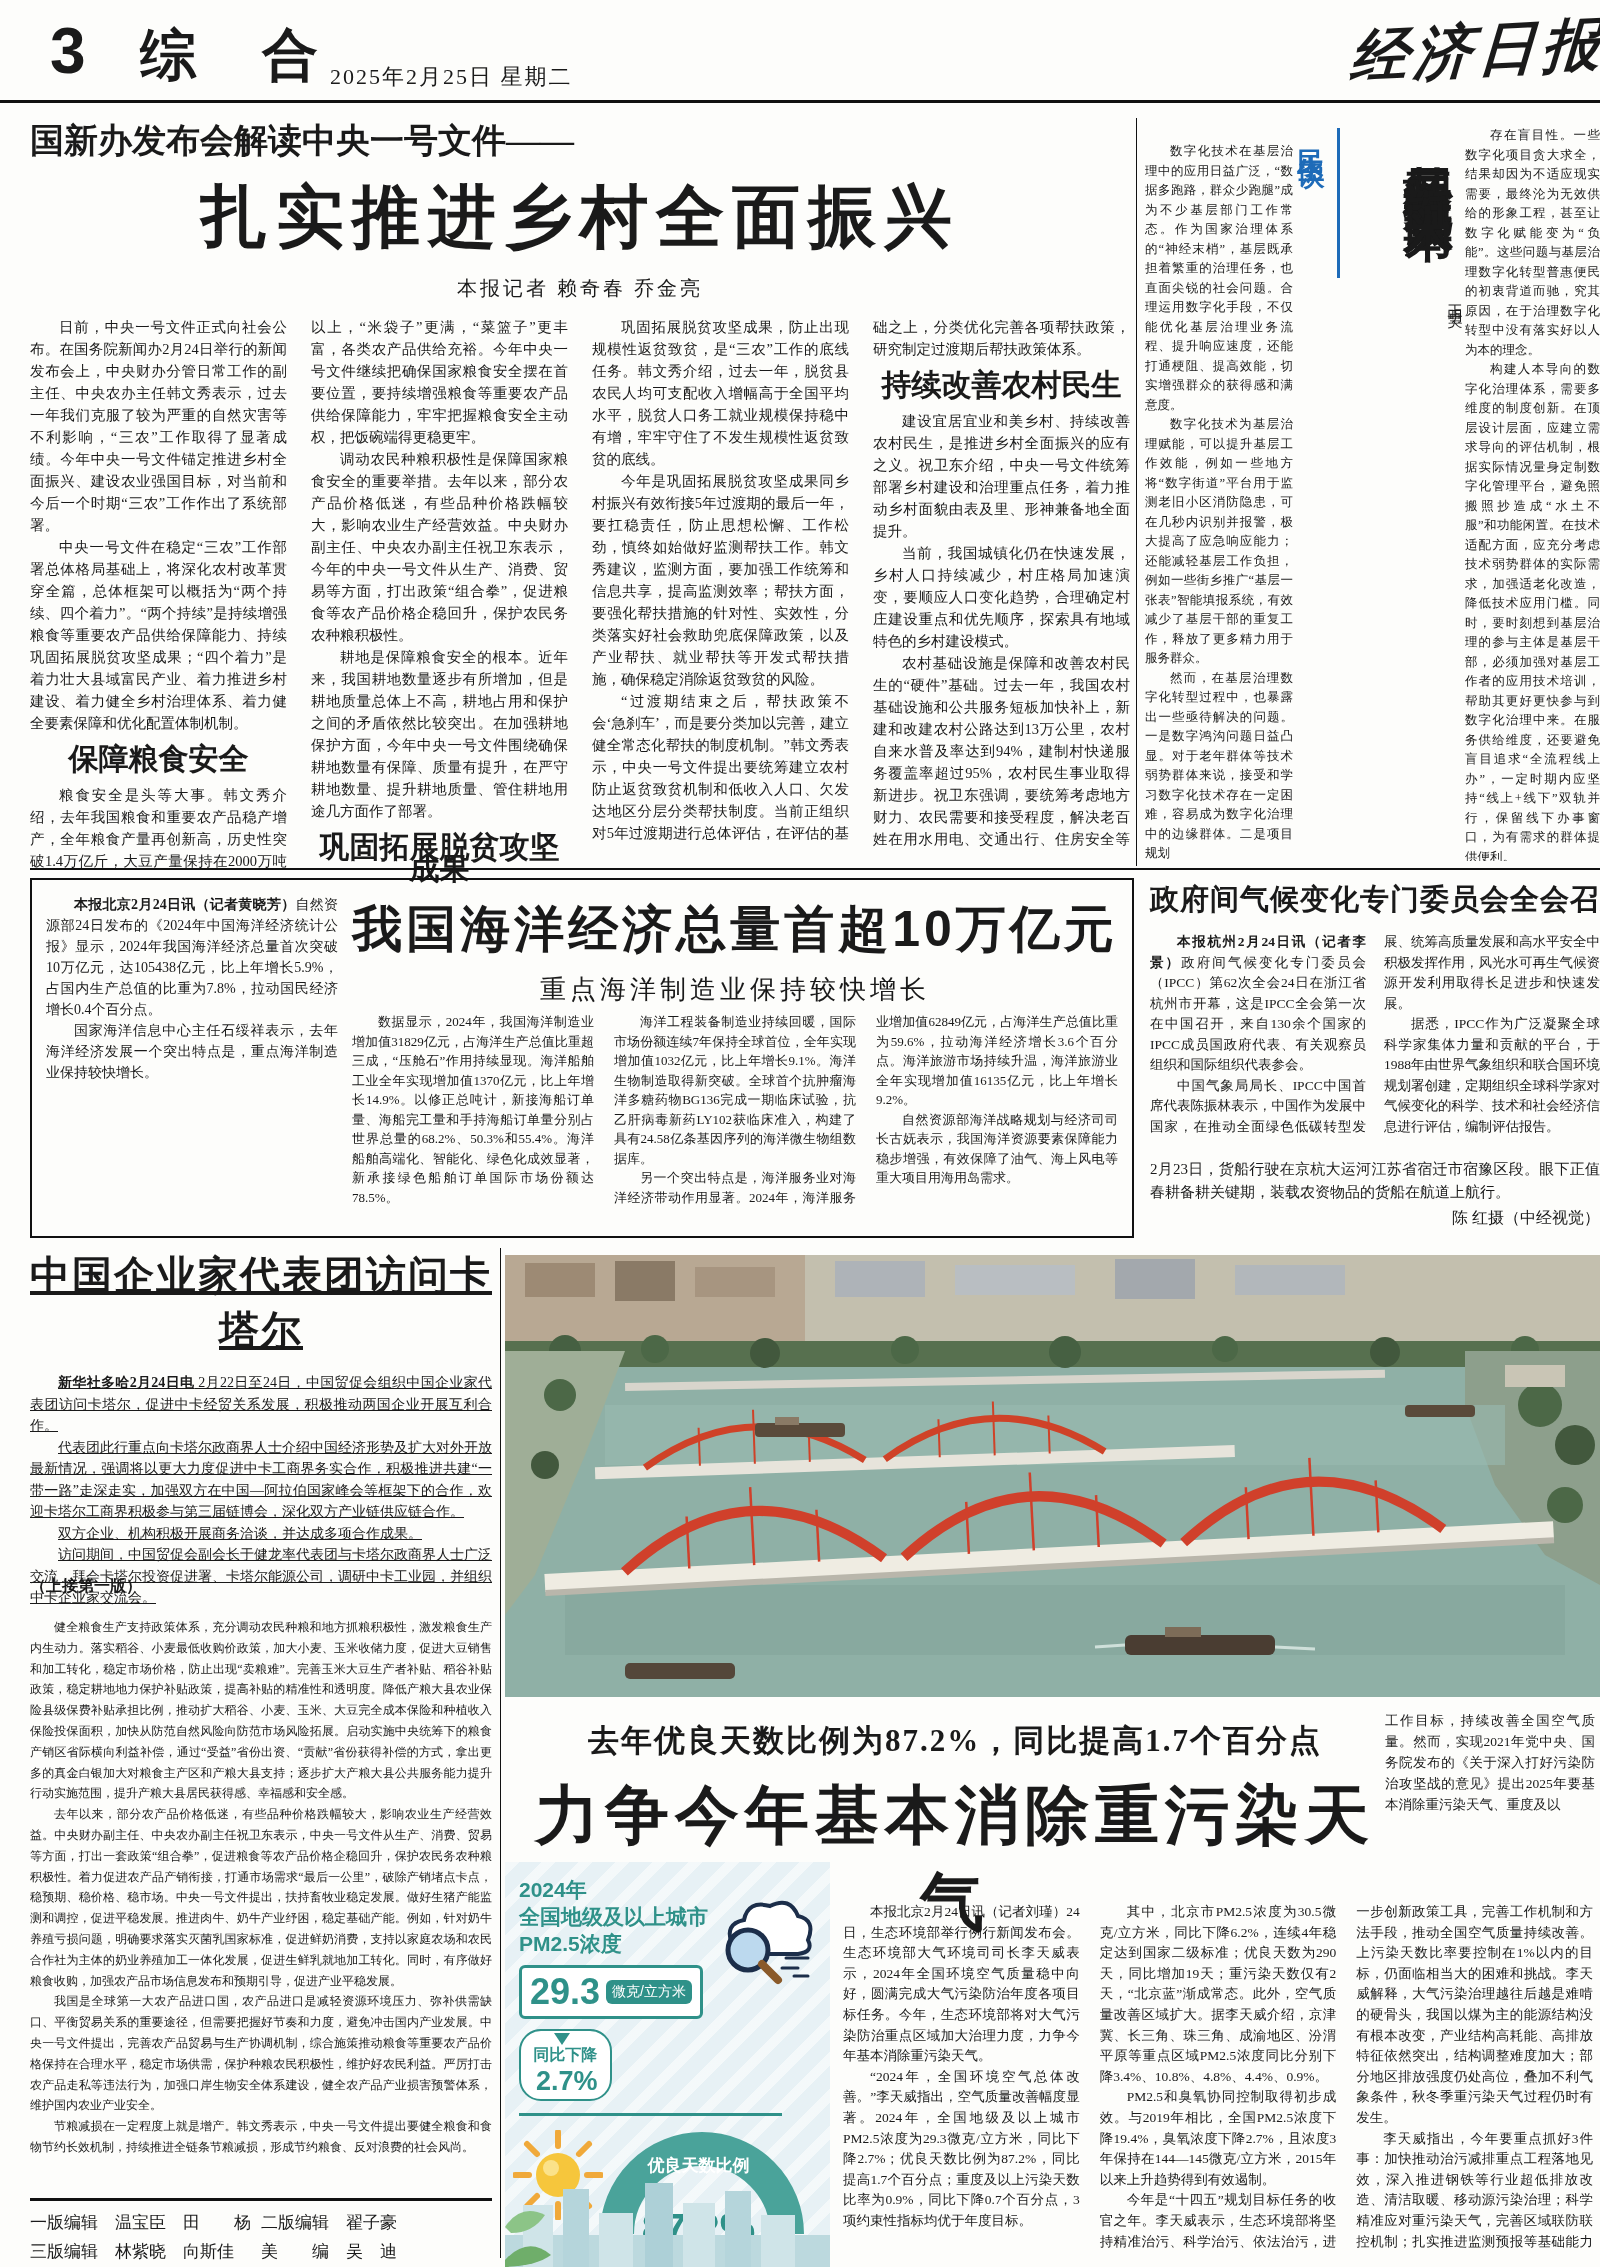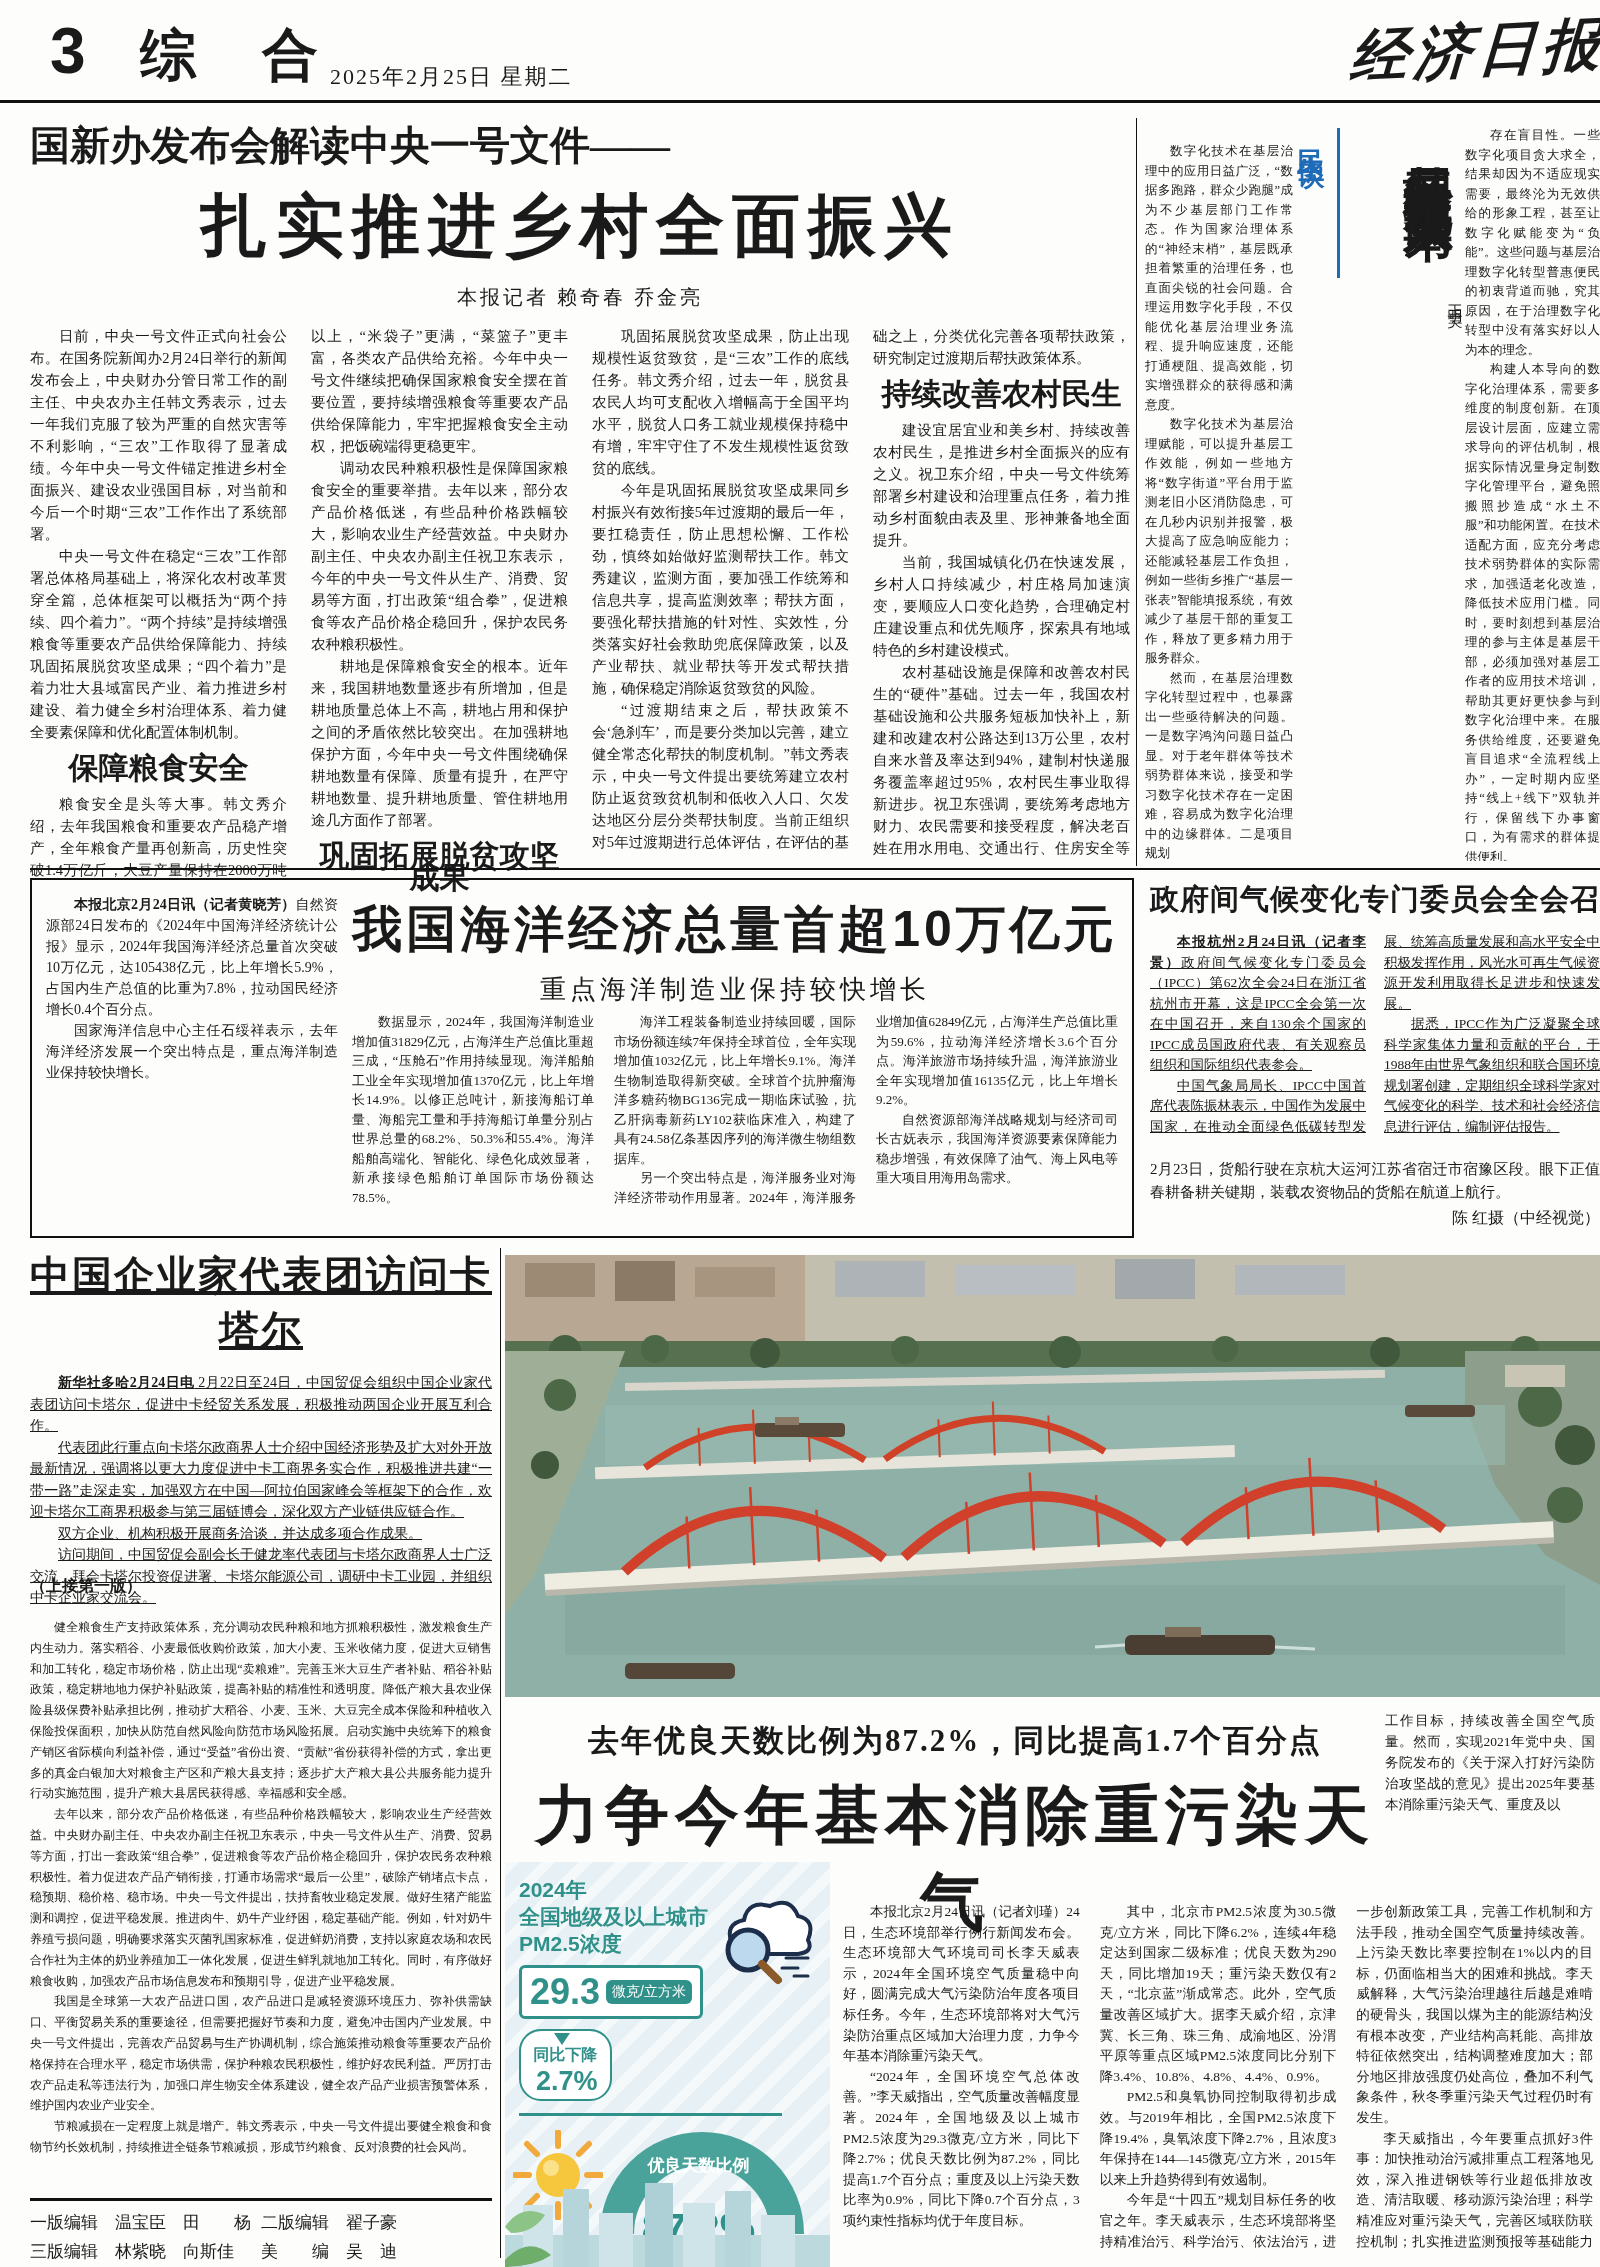--- a/index.html
+++ b/index.html
@@ -8,21 +8,21 @@
   .abs{position:absolute;}
   .rule-h{position:absolute;background:#111;}
   .rule-v{position:absolute;background:#111;}
   
   .pagenum{font-family:"Liberation Sans","DejaVu Sans",sans-serif;font-weight:bold;font-size:64px;}
   .section-title{font-weight:bold;font-size:56px;letter-spacing:26px;}
   .page-date{font-size:22px;letter-spacing:2px;}
   .masthead{font-size:58px;font-weight:bold;font-style:italic;transform:rotate(-3deg) skewX(-6deg);
             letter-spacing:6px;white-space:nowrap;}
   
-  .kicker{font-size:40px;font-weight:bold;}
+  .kicker{font-size:34px;font-weight:bold;}
   .lead-headline{font-family:"Liberation Sans","DejaVu Sans",sans-serif;font-weight:bold;
                  font-size:68px;text-align:center;letter-spacing:8px;}
   .byline{text-align:center;font-size:20px;letter-spacing:3px;}
   .body-cols-4{column-count:4;column-gap:24px;font-size:14.5px;line-height:22px;text-align:justify;overflow:hidden;}
   .body-cols-4 p,.body-cols-3 p,.body-cols-2 p{margin:0;text-indent:2em;}
   .subhead{font-family:"Liberation Sans","DejaVu Sans",sans-serif;font-weight:bold;font-size:30px;
            text-align:center;margin:14px 0;text-indent:0 !important;}
   
   .ms-text{font-size:12.5px;line-height:19.5px;text-align:justify;overflow:hidden;}
   .ms-text p{margin:0;text-indent:2em;}
@@ -144,21 +144,21 @@
       <p>数据显示，2024年，我国海洋制造业增加值31829亿元，占海洋生产总值比重超三成，“压舱石”作用持续显现。海洋船舶工业全年实现增加值1370亿元，比上年增长14.9%。以修正总吨计，新接海船订单量、海船完工量和手持海船订单量分别占世界总量的68.2%、50.3%和55.4%。海洋船舶高端化、智能化、绿色化成效显著，新承接绿色船舶订单国际市场份额达78.5%。</p>
       <p>海洋工程装备制造业持续回暖，国际市场份额连续7年保持全球首位，全年实现增加值1032亿元，比上年增长9.1%。海洋生物制造取得新突破。全球首个抗肿瘤海洋多糖药物BG136完成一期临床试验，抗乙肝病毒新药LY102获临床准入，构建了具有24.58亿条基因序列的海洋微生物组数据库。</p>
       <p>另一个突出特点是，海洋服务业对海洋经济带动作用显著。2024年，海洋服务业增加值62849亿元，占海洋生产总值比重为59.6%，拉动海洋经济增长3.6个百分点。海洋旅游市场持续升温，海洋旅游业全年实现增加值16135亿元，比上年增长9.2%。</p>
       <p>自然资源部海洋战略规划与经济司司长古妩表示，我国海洋资源要素保障能力稳步增强，有效保障了油气、海上风电等重大项目用海用岛需求。</p>
 
     </div>
   </div>
 
   <div class="abs" style="left:1150px;top:880px;width:450px;height:270px;">
     <div class="ipcc-headline">政府间气候变化专门委员会全会召开</div>
-    <div class="small-body body-cols-2" style="margin-top:12px;height:218px;font-size:13.5px;line-height:20.5px;text-decoration:underline;">
+    <div class="small-body body-cols-2" style="margin-top:12px;height:218px;font-size:13.5px;line-height:20.5px;">
       <p><b>本报杭州2月24日讯（记者李景）</b><span>政府间气候变化专门委员会（IPCC）第62次全会24日在浙江省杭州市开幕，这是IPCC全会第一次在中国召开，来自130余个国家的IPCC成员国政府代表、有关观察员组织和国际组织代表参会。</span></p>
       <p>中国气象局局长、IPCC中国首席代表陈振林表示，中国作为发展中国家，在推动全面绿色低碳转型发展、统筹高质量发展和高水平安全中积极发挥作用，风光水可再生气候资源开发利用取得长足进步和快速发展。</p>
       <p>据悉，IPCC作为广泛凝聚全球科学家集体力量和贡献的平台，于1988年由世界气象组织和联合国环境规划署创建，定期组织全球科学家对气候变化的科学、技术和社会经济信息进行评估，编制评估报告。</p>
     </div>
   </div>
 
   <div class="abs" style="left:1150px;top:1158px;width:450px;height:92px;">
     <div class="caption">2月23日，货船行驶在京杭大运河江苏省宿迁市宿豫区段。眼下正值春耕备耕关键期，装载农资物品的货船在航道上航行。</div>
     <div class="caption-credit">陈  红摄（中经视觉）</div>
   </div>

